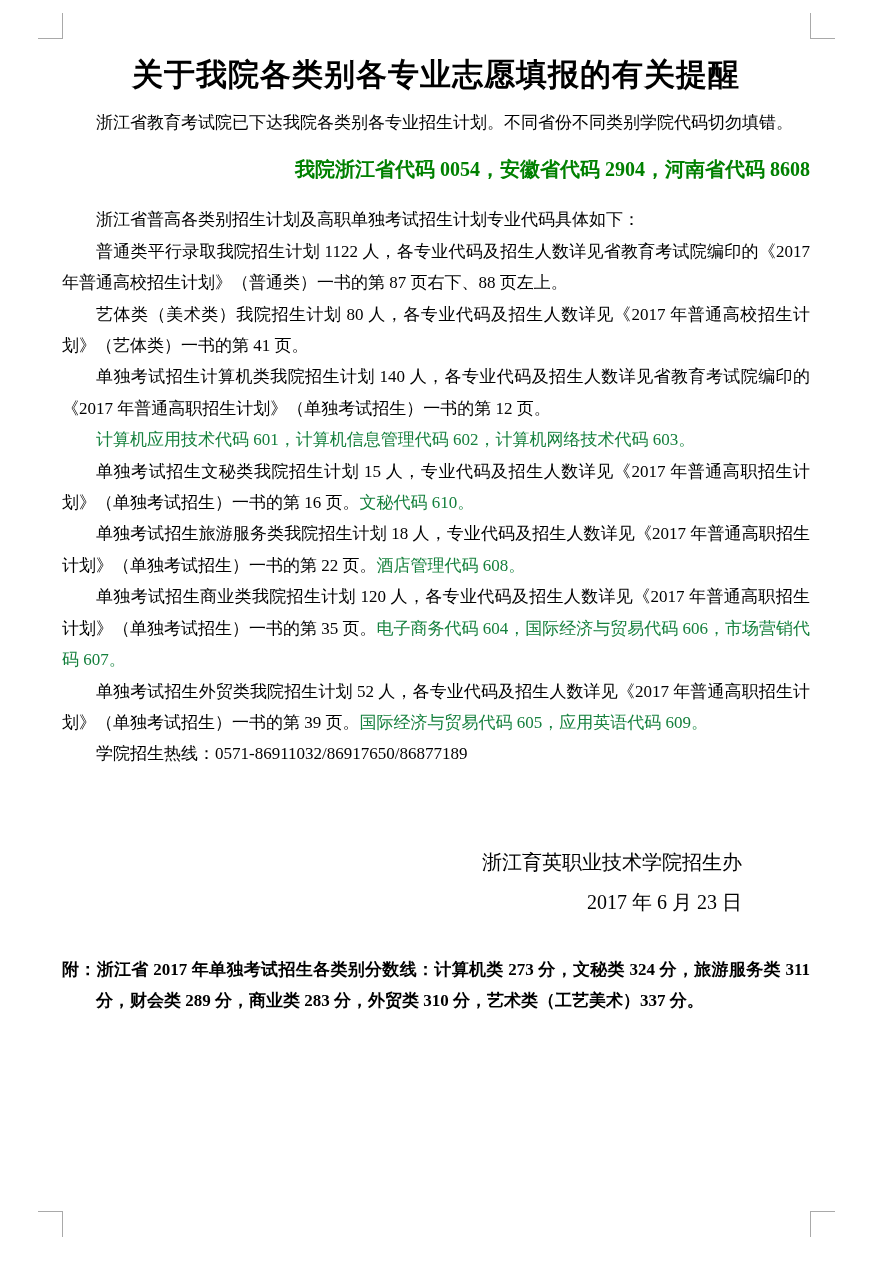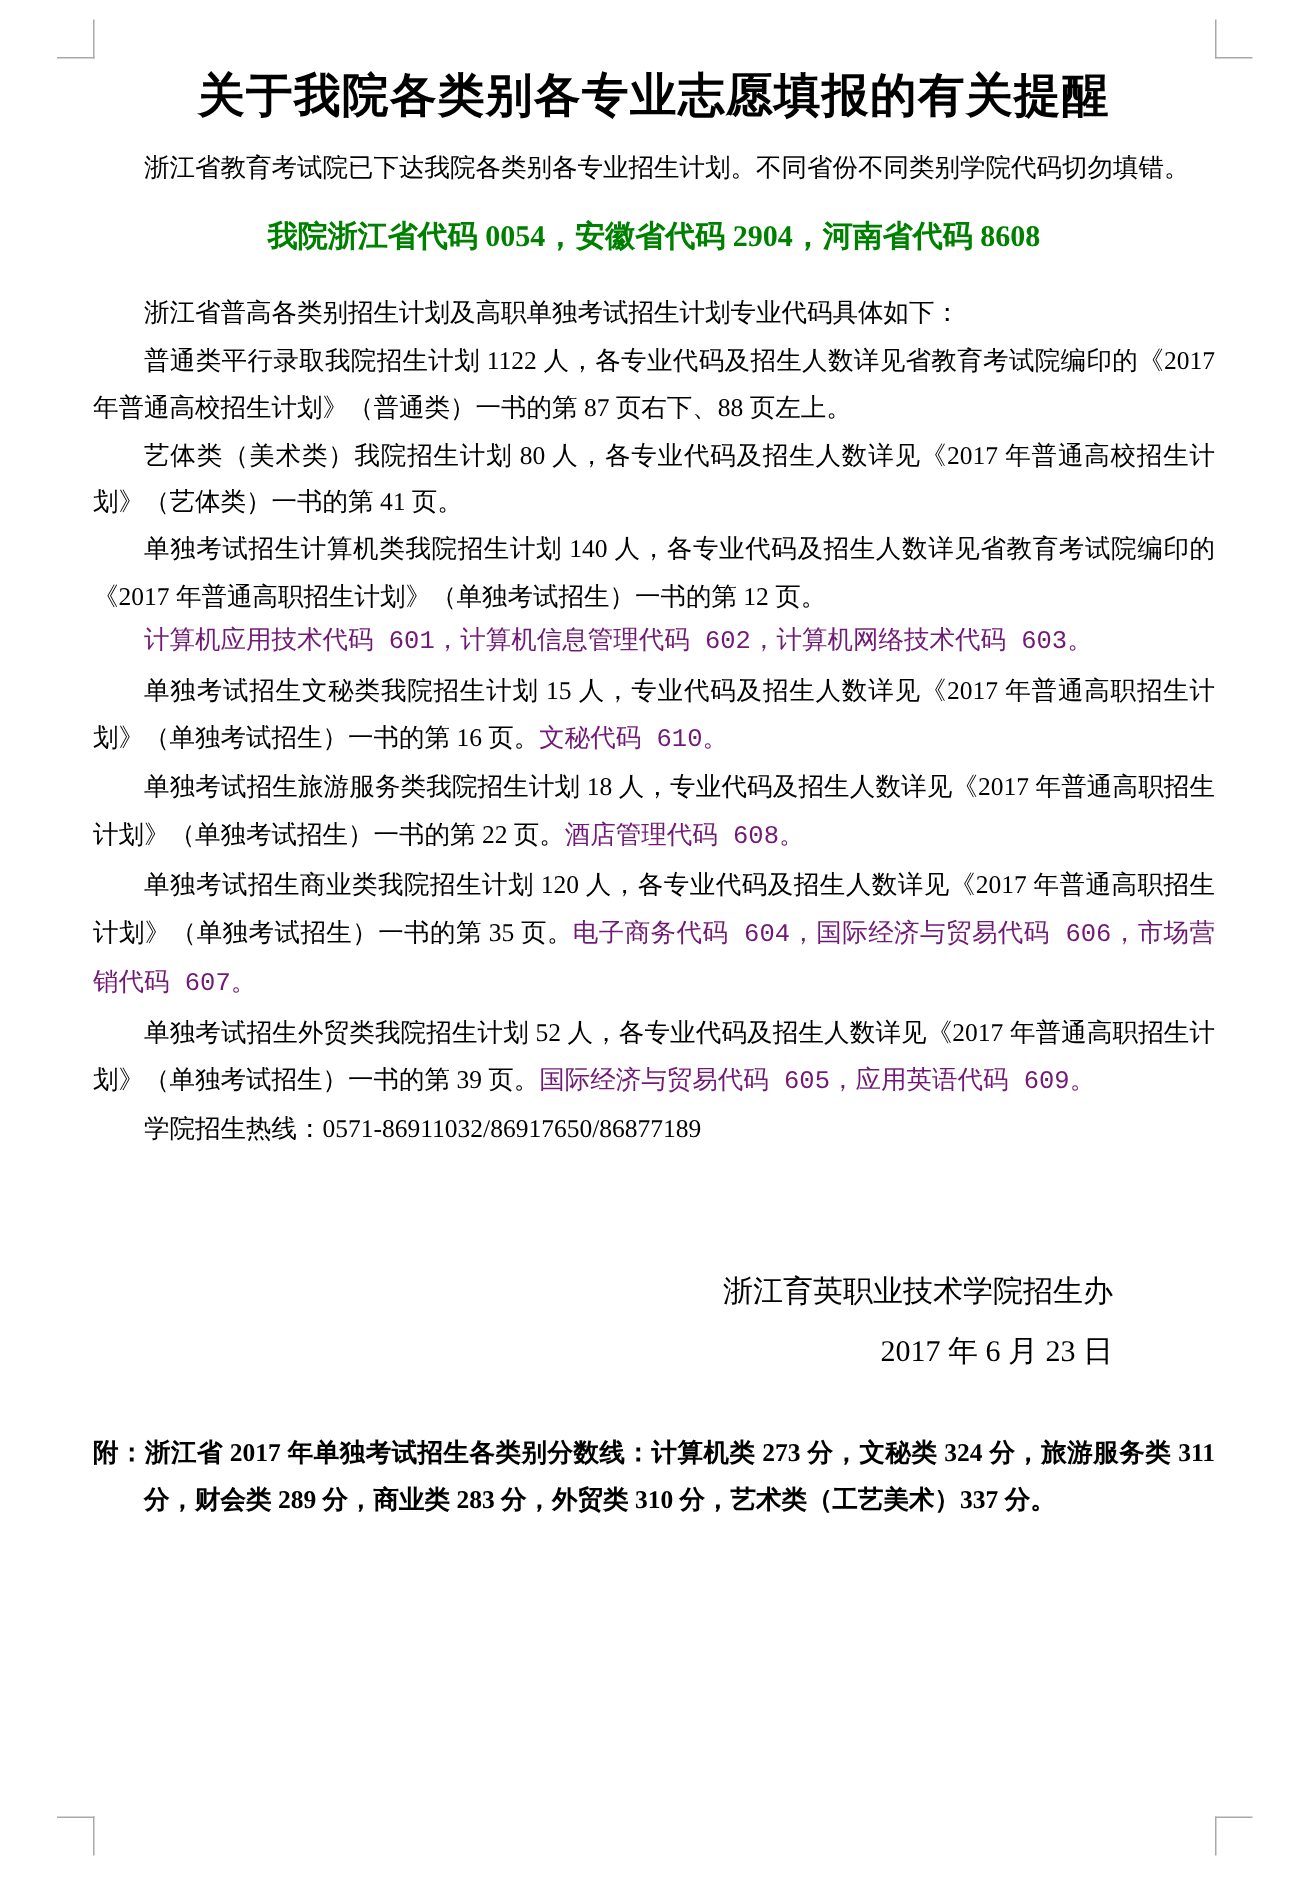--- a/index.html
+++ b/index.html
@@ -12,21 +12,21 @@
     color: #000000;
     overflow: hidden;
   }
   
   .crop { position: absolute; width: 24px; height: 25px; }
   .crop.tl { left: 38px;  top: 13px;   border-right: 1px solid #a9a9a9; border-bottom: 1px solid #a9a9a9; }
   .crop.tr { left: 810px; top: 13px;   border-left: 1px solid #a9a9a9;  border-bottom: 1px solid #a9a9a9; }
   .crop.bl { left: 38px;  top: 1211px; border-right: 1px solid #a9a9a9; border-top: 1px solid #a9a9a9; }
   .crop.br { left: 810px; top: 1211px; border-left: 1px solid #a9a9a9;  border-top: 1px solid #a9a9a9; }
 
-  .content { position: absolute; left: 62px; top: 38px; width: 748px; }
+  .content { position: absolute; left: 62px; top: 49px; width: 748px; }
 
   h1.title {
     margin: 4px 0 10px 0;
     font-size: 31px;
     line-height: 44px;
     font-weight: bold;
     text-align: center;
     letter-spacing: 1px;
   }
   p.body {
@@ -34,25 +34,25 @@
     font-size: 17px;
     line-height: 31.4px;
     text-indent: 34px;
     text-align: justify;
   }
   p.banner {
     margin: 16px 0 20px 0;
     font-size: 20px;
     line-height: 30px;
     font-weight: bold;
-    text-align: center;
+    text-align: right;
     color: #008000;
   }
   .b { font-weight: normal; }
-  .red { color: #701a75; font-family: Liberation Mono, monospace; }
+  .red { color: #15803d; }
 
   .signature {
     width: max-content;
     margin: 72px 68px 0 auto;
     text-align: right;
     font-size: 20px;
     line-height: 40px;
   }
   p.footnote {
     margin: 32px 0 0 0;

